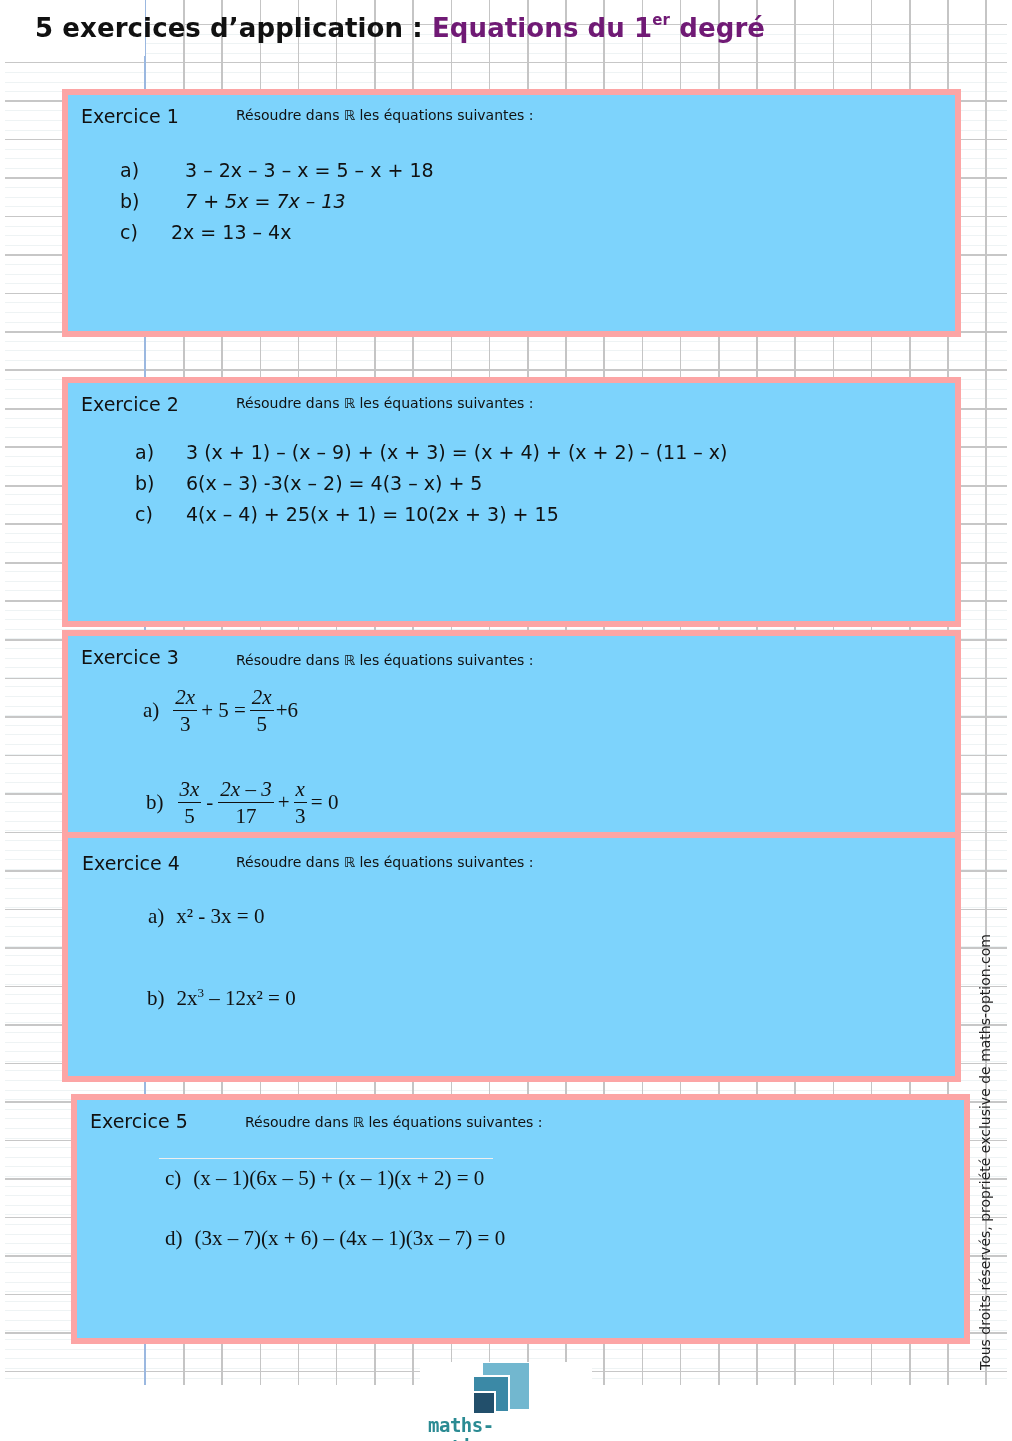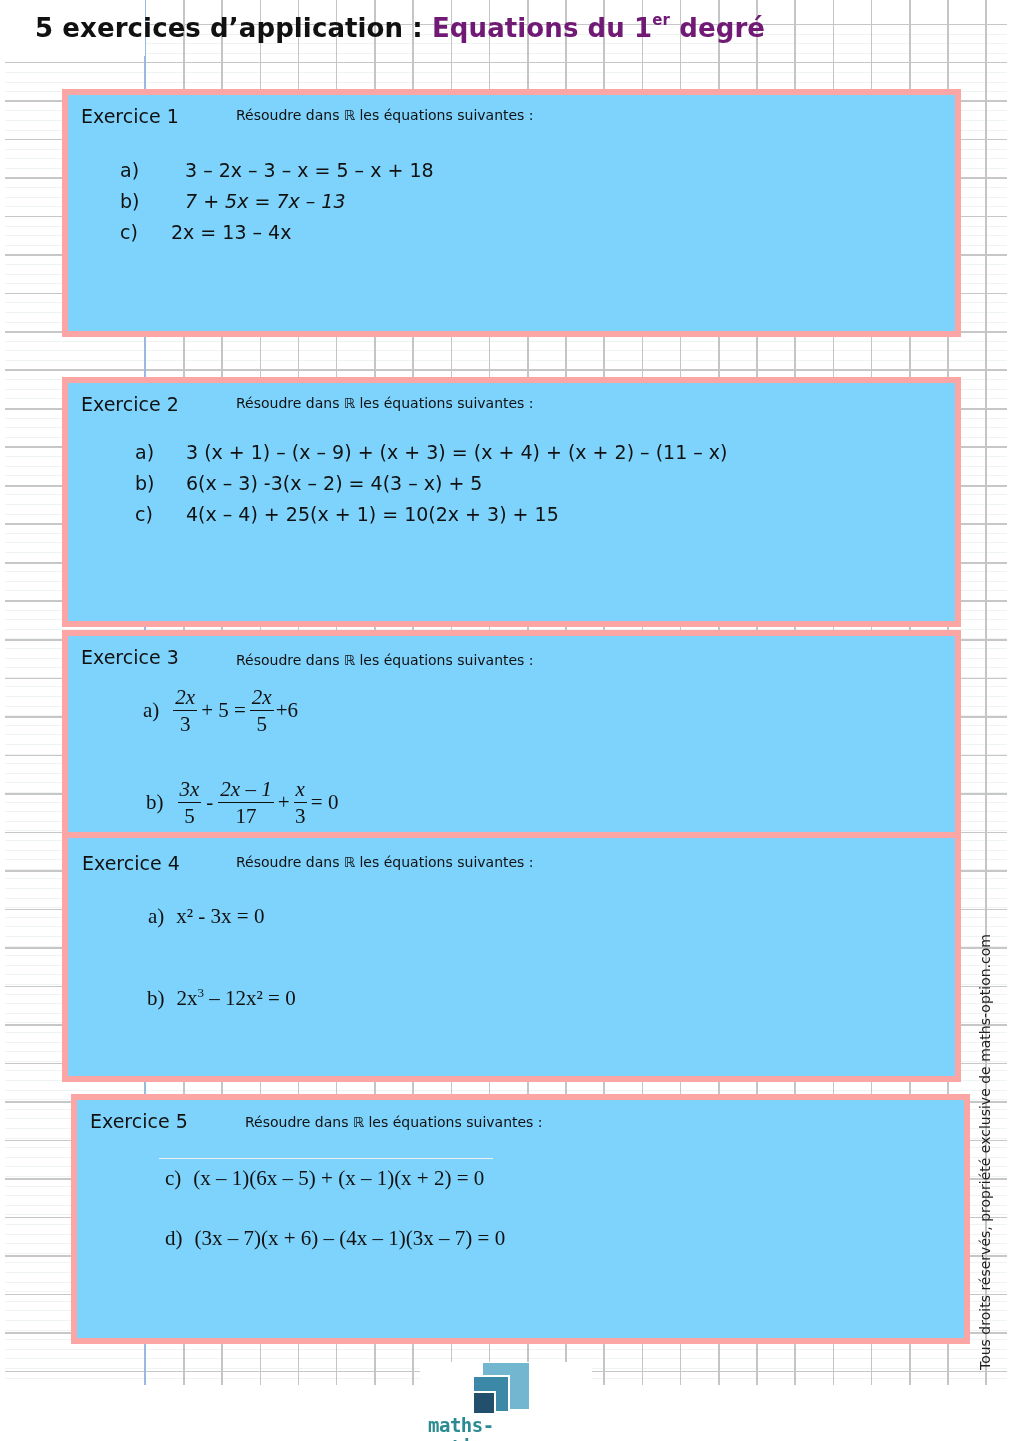--- a/index.html
+++ b/index.html
@@ -140,21 +140,21 @@
   </div>
 
   <div class="mrow tnr" style="left:78px;top:140px;">
     <span class="lbl">b)</span>
     <span class="frac">
         <i class="num">3x</i>
         <span class="den">5</span>
       </span>
     <span style="margin:0 3px;">-</span>
     <span class="frac">
-        <i class="num">2x – 1</i>
+        <i class="num">2x – 3</i>
         <span class="den">17</span>
       </span>
     <span style="margin:0 2px;">+</span>
     <span class="frac">
         <i class="num">x</i>
         <span class="den">3</span>
       </span>
     <span style="margin-left:2px;">= 0</span>
   </div>
 </section>

